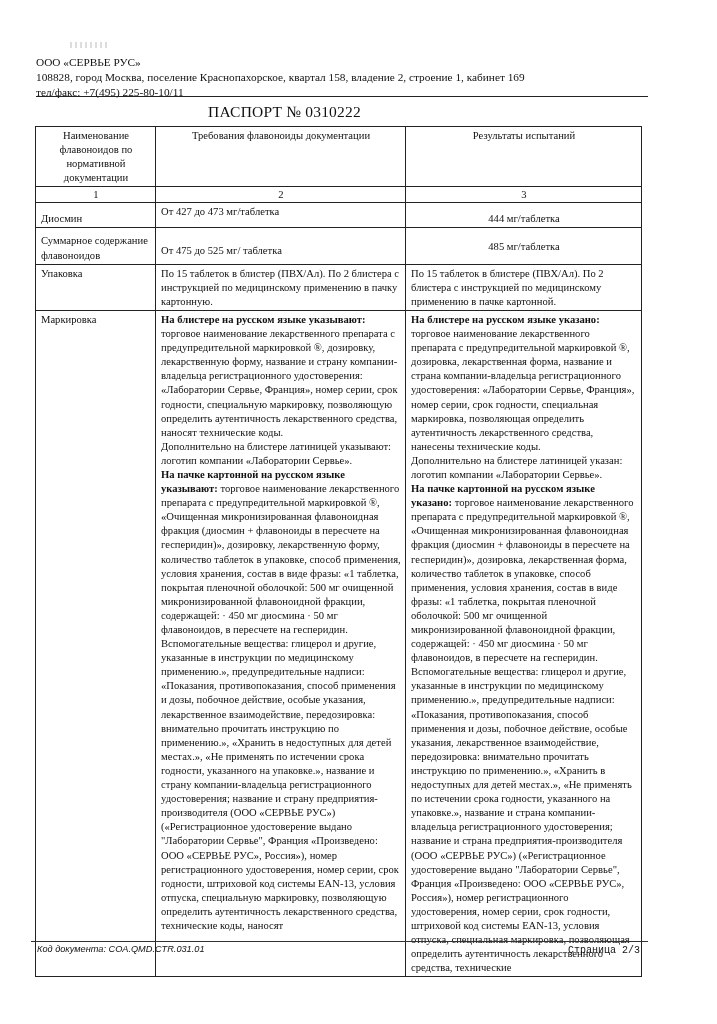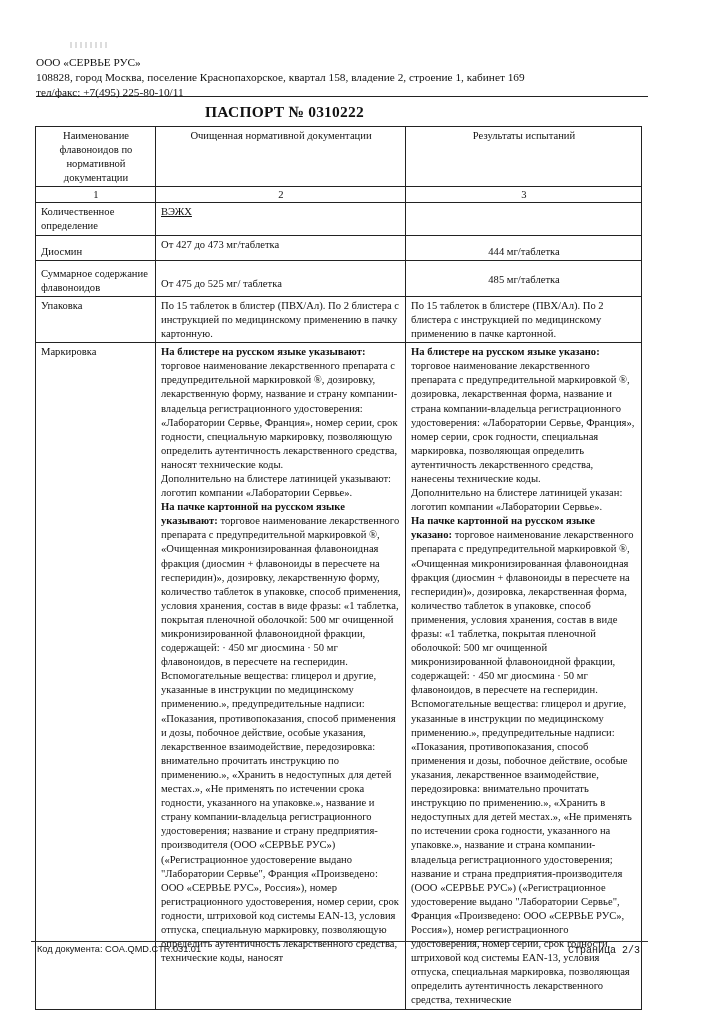--- a/index.html
+++ b/index.html
@@ -4,36 +4,36 @@
 <style>
   html, body { margin: 0; padding: 0; background: #ffffff; }
   body {
     width: 717px; height: 1024px; position: relative; overflow: hidden;
     font-family: "Liberation Serif", "DejaVu Serif", serif;
     color: #111;
   }
   .company { position: absolute; left: 36px; top: 55px; font-size: 11.3px; line-height: 15px; }
   .company div { white-space: nowrap; }
   .header-rule { position: absolute; left: 36px; top: 96px; width: 612px; height: 0; border-top: 1.3px solid #222; }
-  .title { position: absolute; left: 0; width: 569px; top: 103px; text-align: center; font-weight: bold; font-size: 15.5px; letter-spacing: 0.2px; }
+  .title { position: absolute; left: 0; width: 569px; top: 103px; text-align: center; font-weight: normal; font-size: 15.5px; letter-spacing: 0.2px; }
   table.passport {
     position: absolute; left: 35px; top: 126px; width: 606px;
     border-collapse: collapse; table-layout: fixed; font-size: 10.6px; line-height: 14.1px;
   }
   table.passport td { border: 1.2px solid #222; vertical-align: top; padding: 2px 4px 1px 5px; }
   col.c1 { width: 120px; } col.c2 { width: 250px; } col.c3 { width: 236px; }
   .head td { text-align: center; vertical-align: middle; height: 42px; }
   .nums td { text-align: center; padding: 0 4px; line-height: 12px; }
   .sub-row td { border-top: none; border-bottom: none; }
   .ul { text-decoration: underline; }
   .center { text-align: center; }
   .b { font-weight: bold; }
   .para { margin: 0; }
   .footer-rule { position: absolute; left: 31px; top: 941px; width: 617px; border-top: 1.2px solid #333; }
-  .footer-left { position: absolute; left: 37px; top: 944px; font-size: 9.2px; font-family: "Liberation Sans", sans-serif; }
+  .footer-left { position: absolute; left: 37px; top: 944px; font-style: italic; font-size: 9.2px; font-family: "Liberation Sans", sans-serif; }
   .footer-right { position: absolute; right: 77px; top: 945px; font-size: 10px; font-family: Liberation Mono, monospace; }
   .scan-mark { position: absolute; left: 70px; top: 42px; width: 40px; height: 6px; opacity: .25;
     background: repeating-linear-gradient(90deg, #777 0 2px, transparent 2px 5px); }
 </style>
 </head>
 <body>
 
 <div class="scan-mark"></div>
 
 <div class="company">
@@ -47,32 +47,27 @@
 
 <table class="passport">
   <colgroup>
       <col class="c1">
       <col class="c2">
       <col class="c3">
     </colgroup>
   <tbody>
       <tr class="head">
     <td>Наименование флавоноидов по нормативной документации</td>
-    <td>Очищенная нормативной документации</td>
+    <td>Требования флавоноиды документации</td>
     <td>Результаты испытаний</td>
   </tr>
   <tr class="nums">
     <td>1</td>
     <td>2</td>
     <td>3</td>
-  </tr>
-  <tr class="sub-row" style="border-top:1.2px solid #222;">
-    <td style="border-top:1.2px solid #222;">Количественное определение</td>
-    <td style="border-top:1.2px solid #222;"><span class="ul">ВЭЖХ</span></td>
-    <td style="border-top:1.2px solid #222;"></td>
   </tr>
   <tr class="sub-row">
     <td style="padding-top:9px;">Диосмин</td>
     <td style="">От 427 до 473 мг/таблетка</td>
     <td class="center" style="padding-top:9px;">444 мг/таблетка</td>
   </tr>
   <tr class="sub-row">
     <td style="padding-top:6px;border-bottom:1.2px solid #222;">Суммарное содержание флавоноидов</td>
     <td style="padding-top:16px;border-bottom:1.2px solid #222;margin-top:32px;">От 475 до 525 мг/ таблетка</td>
     <td class="center" style="padding-top:12px;border-bottom:1.2px solid #222;">485 мг/таблетка</td>

